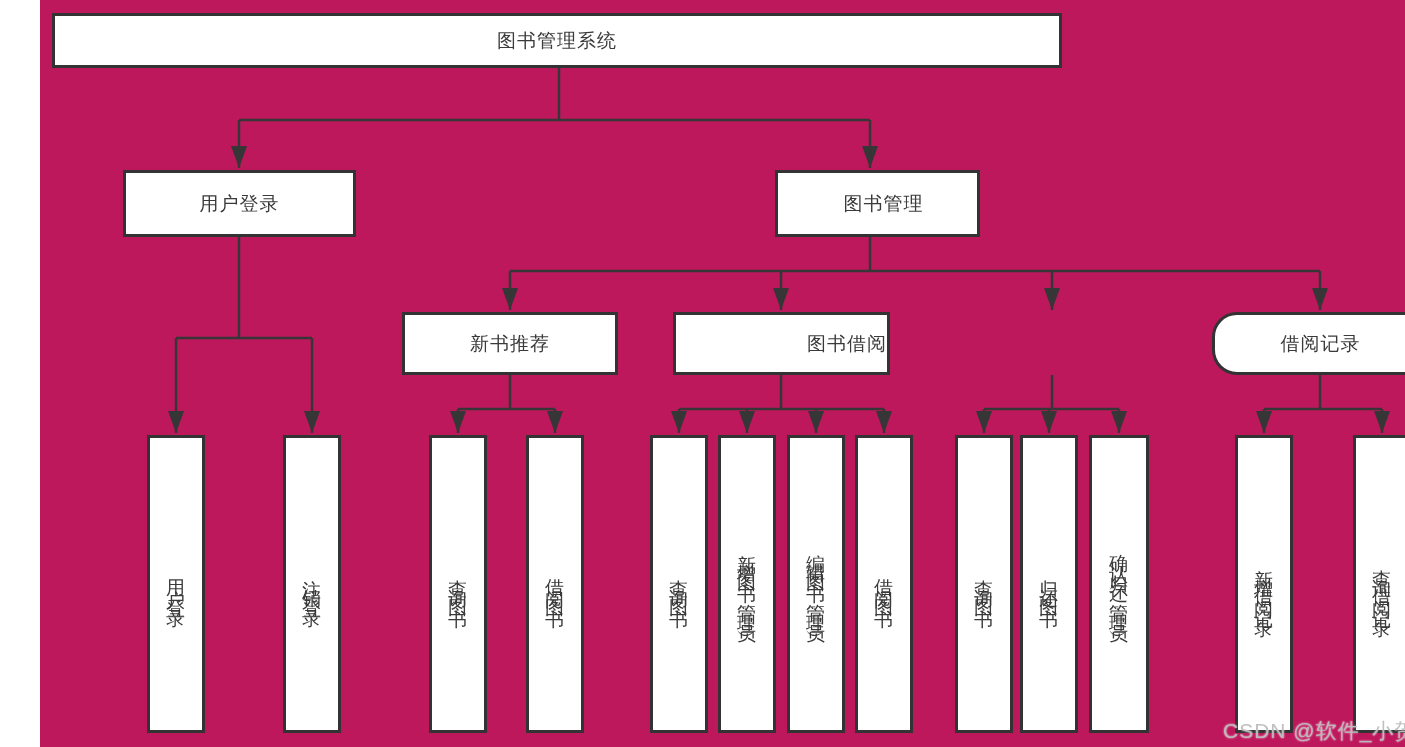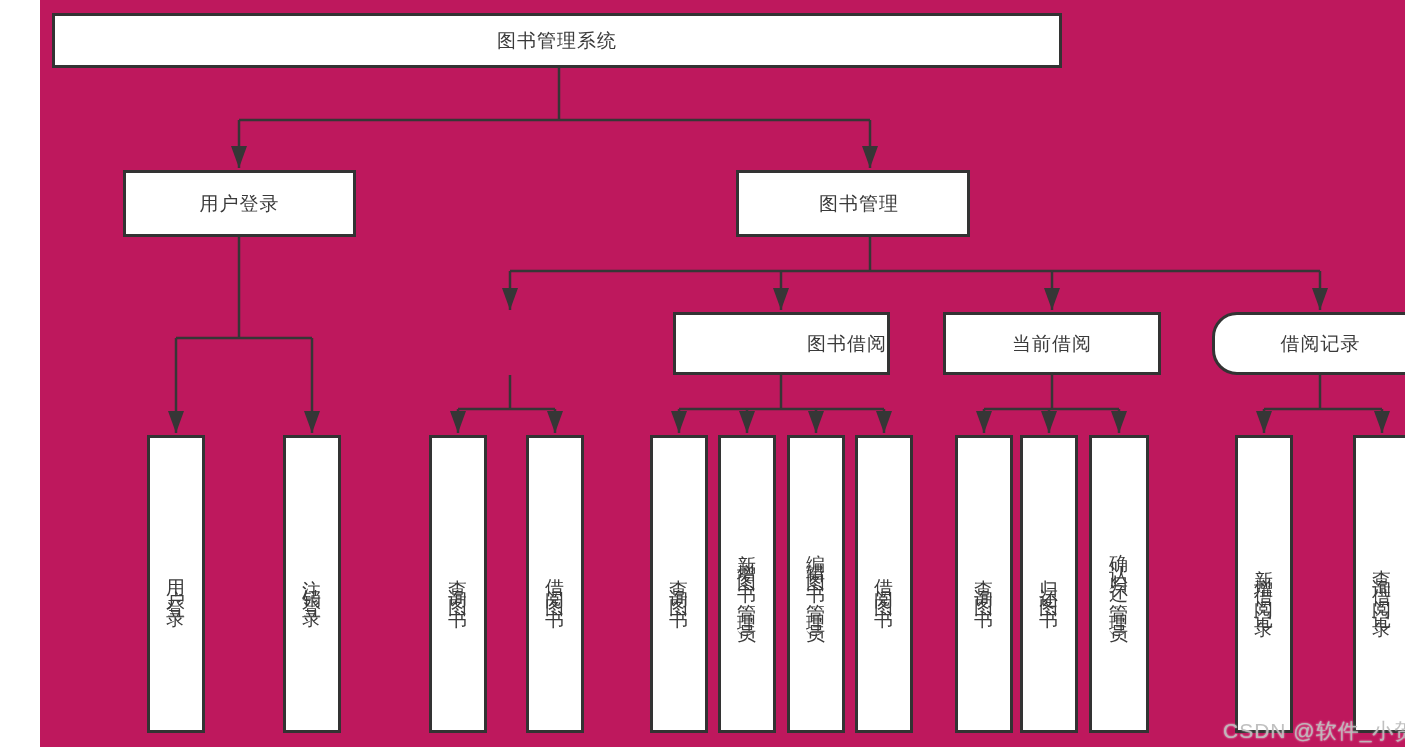--- a/index.html
+++ b/index.html
@@ -120,29 +120,29 @@
     <line class="ln" x1="1342" y1="409" x2="1342" y2="433" marker-end="url(#arw)"></line>
   </svg>
 
   <div class="box" style="left:12px; top:13px; width:1010px; height:55px;">
     <span>图书管理系统</span>
   </div>
 
   <div class="box lvl2" style="left:83px; width:233px;">
     <span>用户登录</span>
   </div>
-  <div class="box lvl2" style="left:696px; width:234px;padding-left:12px;">
+  <div class="box lvl2" style="left:735px; width:205px;padding-left:12px;">
     <span>图书管理</span>
   </div>
 
+  <div class="box lvl3" style="left:362px; width:216px;">
+    <span>新书推荐</span>
+  </div>
   <div class="box lvl3" style="left:633px; width:217px;justify-content:flex-end;">
     <span>图书借阅</span>
-  </div>
-  <div class="box lvl3" style="left:903px; width:218px;">
-    <span>当前借阅</span>
   </div>
   <div class="box lvl3" style="left:1172px; width:217px;border-radius:25px;">
     <span>借阅记录</span>
   </div>
 
   <div class="box leaf" style="left:107px;">
     <span>用户登录</span>
   </div>
   <div class="box leaf" style="left:243px;">
     <span>注销登录</span>

